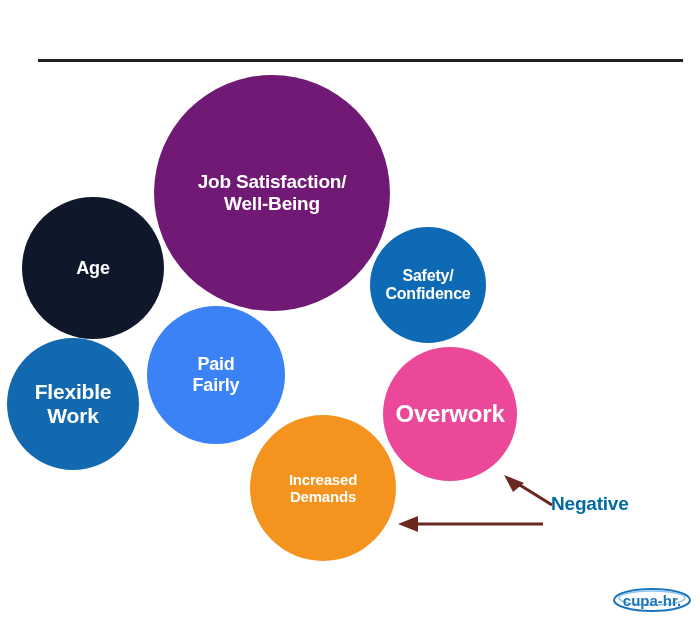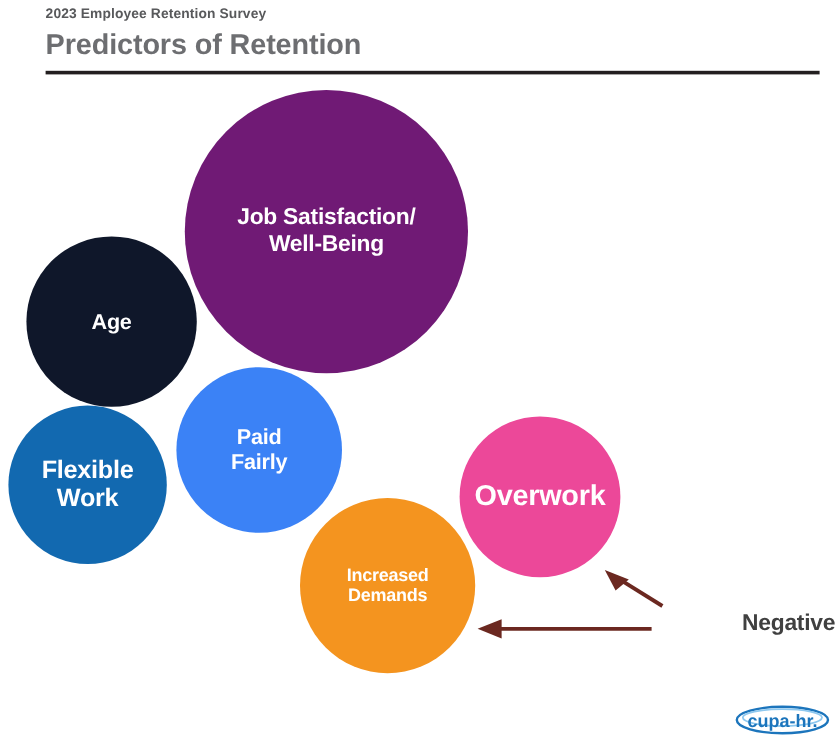--- a/index.html
+++ b/index.html
@@ -88,61 +88,62 @@
     position: absolute;
     left: 380px;
     top: 455px;
     width: 200px;
     height: 100px;
     overflow: visible;
   }
   .callout-label {
     position: absolute;
     left: 551px;
-    top: 507px;
+    top: 491px;
     width: 145px;
     font-size: 19px;
     font-weight: bold;
-    color: #404040;
+    color: #0369a1;
     line-height: 25px;
     letter-spacing: -0.2px;
-    text-align: right;
   }
   .callout-label span { display: block; }
 
   
   .logo {
     position: absolute;
     left: 612px;
     top: 585px;
     width: 80px;
     height: 30px;
   }
 </style>
 </head>
 <body>
 
 <div id="infographic">
 
-  <div class="header">
-    <p class="eyebrow">2023 Employee Retention Survey</p>
-    <h1 class="page-title">Predictors of Retention</h1>
-  </div>
   <div class="header-rule"></div>
 
   <div class="bubble-field" id="bubble-field">
       <div class="bubble" style="left: 154px; top: 9px; width: 236px; height: 236px; background: #701a75; font-size: 19px;">
         <div>
           <span>Job Satisfaction/</span>
           <span>Well-Being</span>
         </div>
       </div>
       <div class="bubble" style="left: 22px; top: 131px; width: 142px; height: 142px; background: #0f172a; font-size: 18px;">
         <div>
           <span>Age</span>
+        </div>
+      </div>
+      <div class="bubble" style="left: 370px; top: 161px; width: 116px; height: 116px; background: rgb(14, 106, 180); font-size: 16px;">
+        <div>
+          <span>Safety/</span>
+          <span>Confidence</span>
         </div>
       </div>
       <div class="bubble" style="left: 147px; top: 240px; width: 138px; height: 138px; background: #3b82f6; font-size: 18px;">
         <div>
           <span>Paid</span>
           <span>Fairly</span>
         </div>
       </div>
       <div class="bubble" style="left: 7px; top: 272px; width: 132px; height: 132px; background: rgb(18, 105, 176); font-size: 21px;">
         <div>

